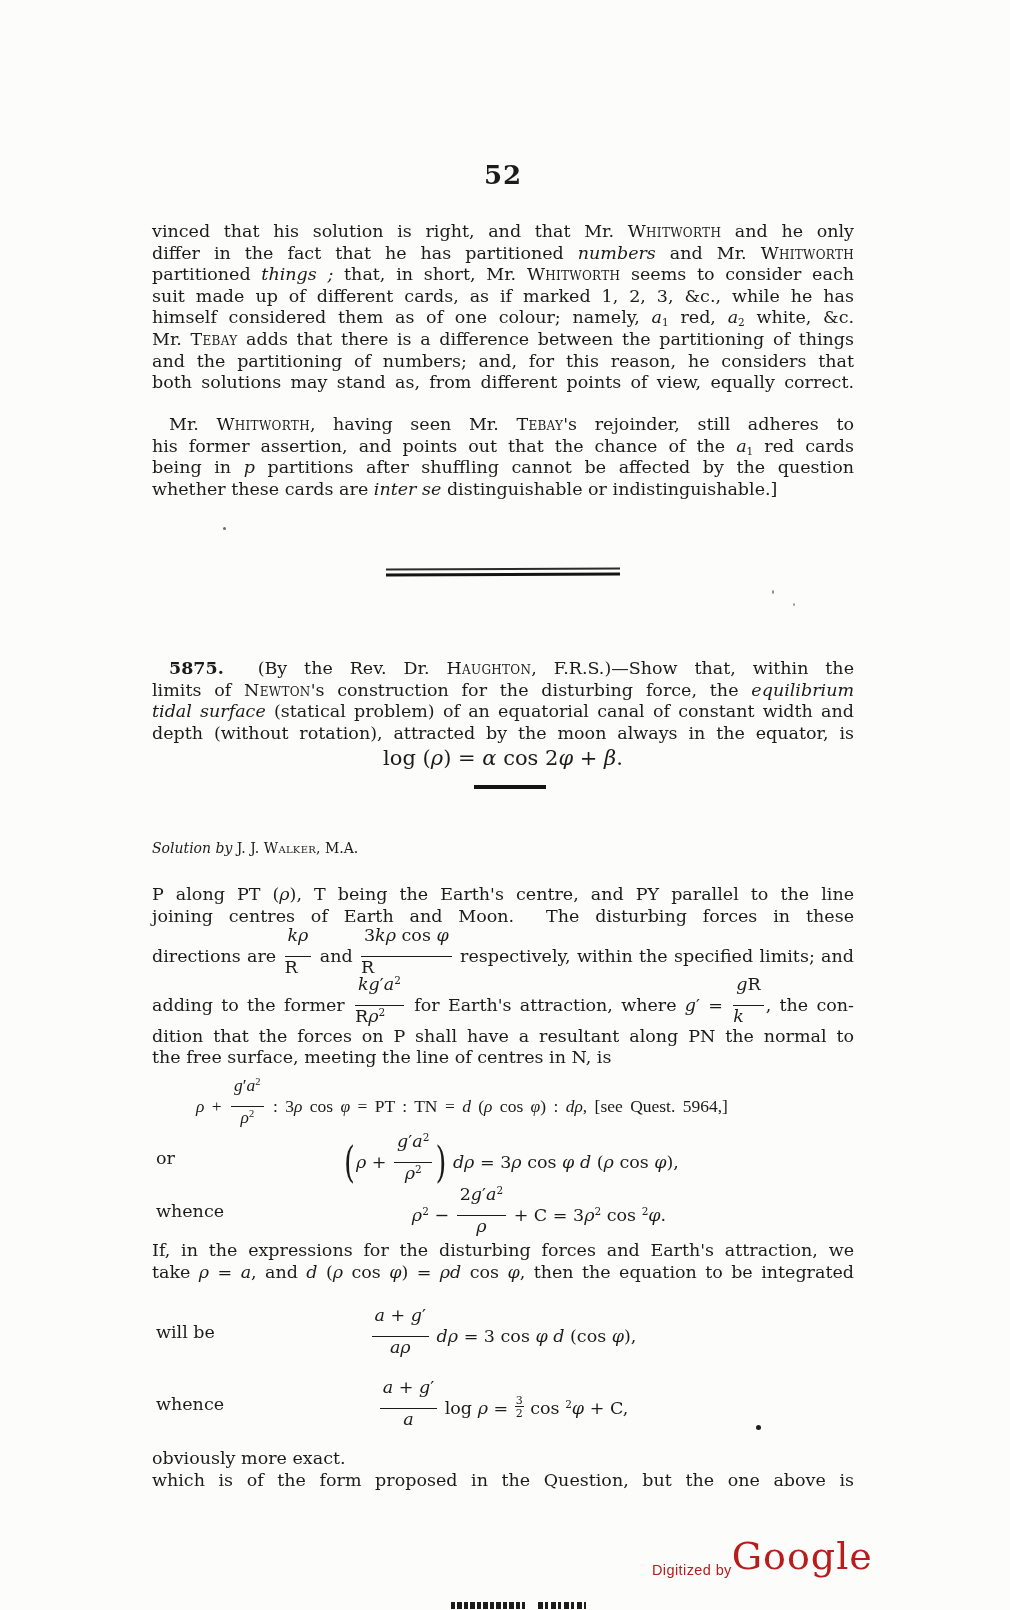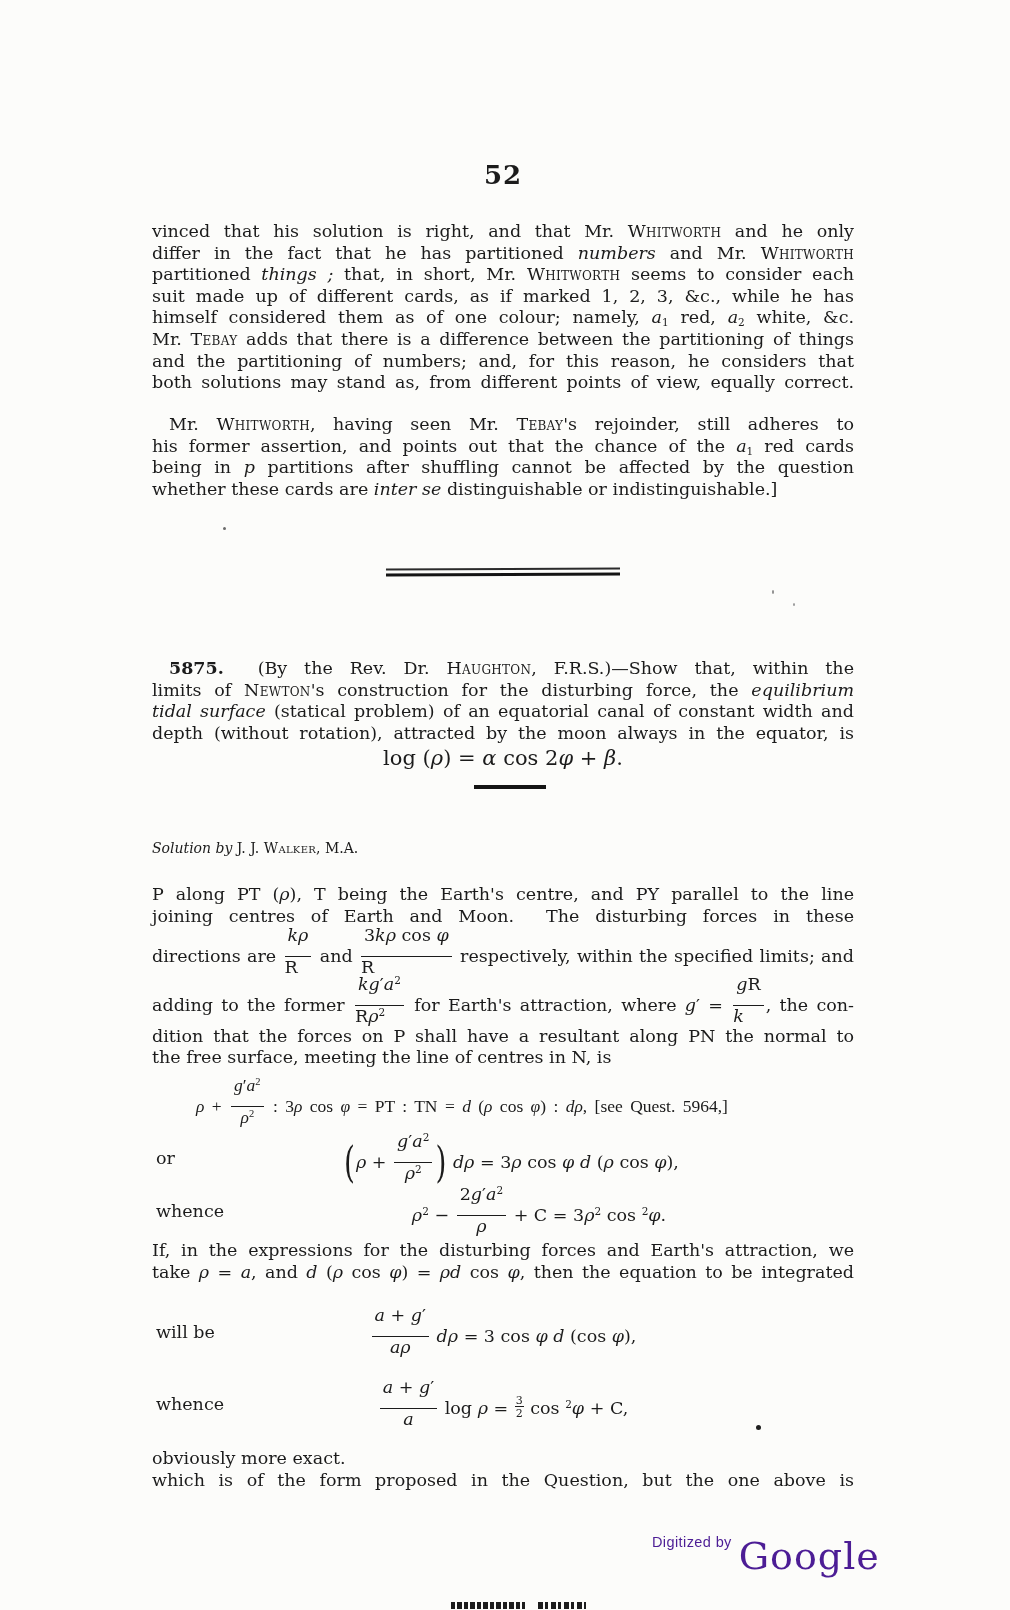--- a/index.html
+++ b/index.html
@@ -45,21 +45,21 @@
   .eq3 .fm{transform:translateX(36px);}
   .eq4{top:1303px;height:58px;}
   .eq5{top:1378px;height:52px;}
   
   .speck{border-radius:50%;}
   .s1{left:223px;top:527px;width:3px;height:3px;background:#6a6a6a;}
   .s2{left:772px;top:590px;width:2px;height:4px;background:#8a8a8a;}
   .s3{left:793px;top:603px;width:2px;height:3px;background:#9a9a9a;}
   .s4{left:756px;top:1425px;width:5px;height:5px;background:#1f1f1f;}
   
-  .wm{top:1534px;left:652px;display:flex;align-items:flex-start;gap:7px;color:#4c1d95;}
+  .wm{top:1534px;left:652px;display:flex;align-items:flex-end;color:#b91c1c;}
   .wm .pre{font-family:"Liberation Sans", sans-serif;font-size:14.5px;letter-spacing:0.4px;}
   .wm .brand{font-family:"DejaVu Serif", serif;font-size:38px;letter-spacing:1px;}
   
   .sliver{top:1602px;height:7px;overflow:hidden;}
   .sv1{left:451px;width:74px;background:repeating-linear-gradient(90deg,#1c1c1c 0 4px,#fcfcfa 4px 6px,#1c1c1c 6px 11px,#fcfcfa 11px 13px);}
   .sv2{left:538px;width:48px;background:repeating-linear-gradient(90deg,#1c1c1c 0 5px,#fcfcfa 5px 7px,#1c1c1c 7px 10px,#fcfcfa 10px 13px);}
 </style>
 </head>
 <body>
 

